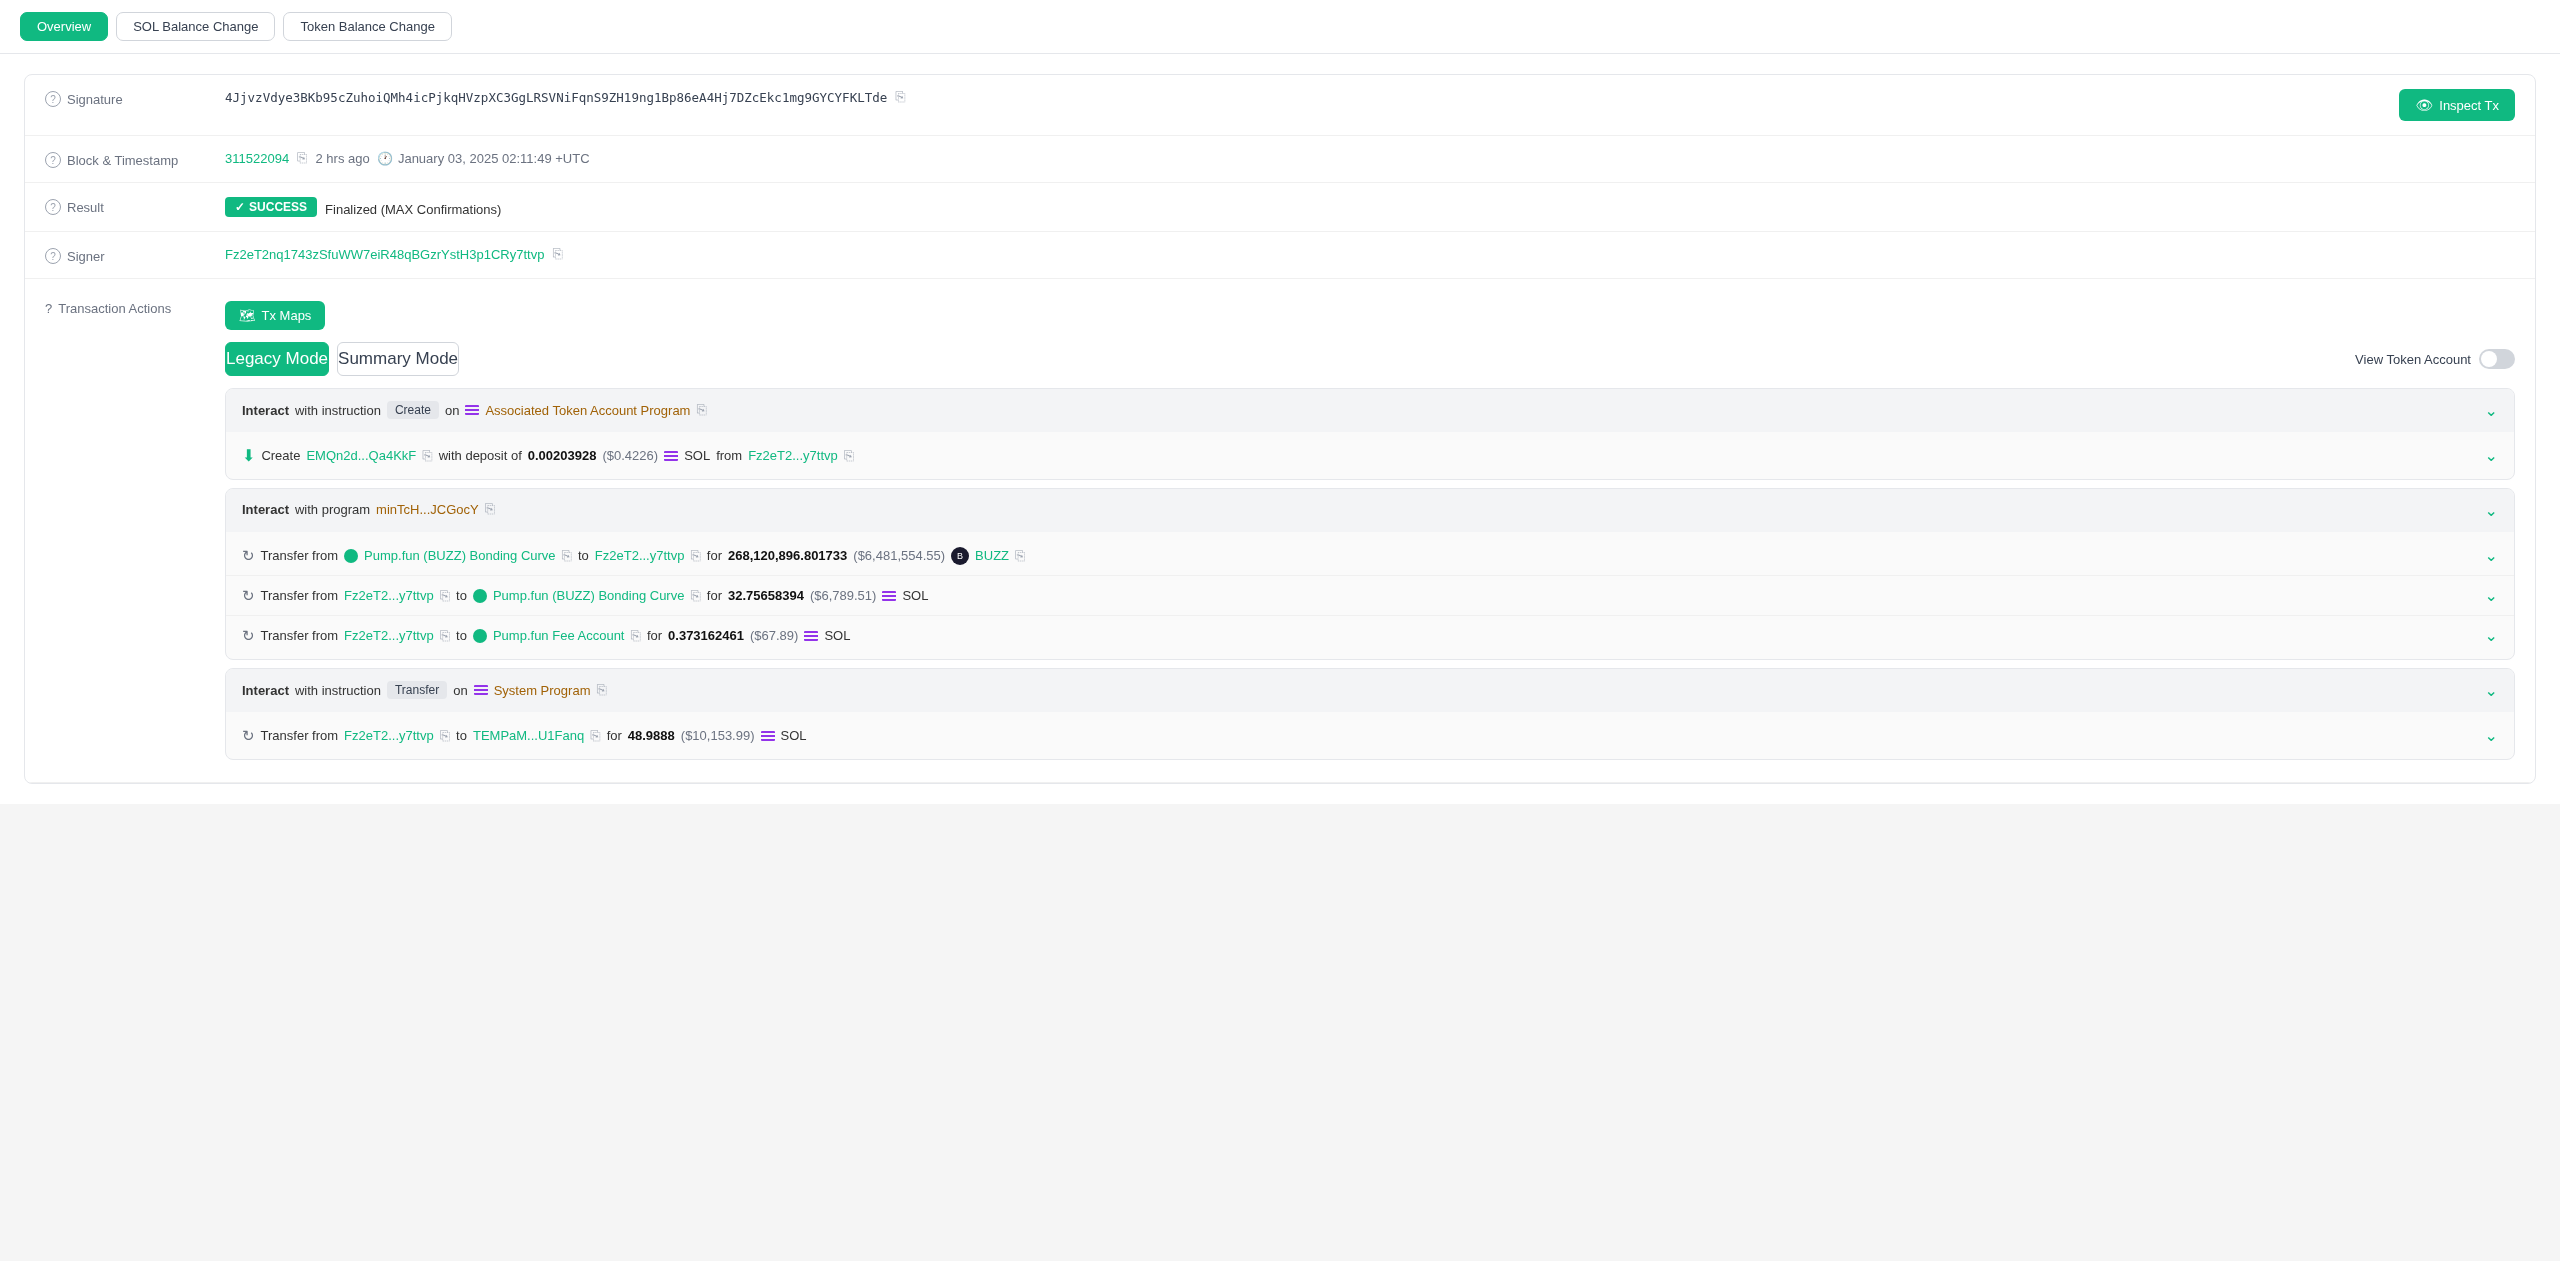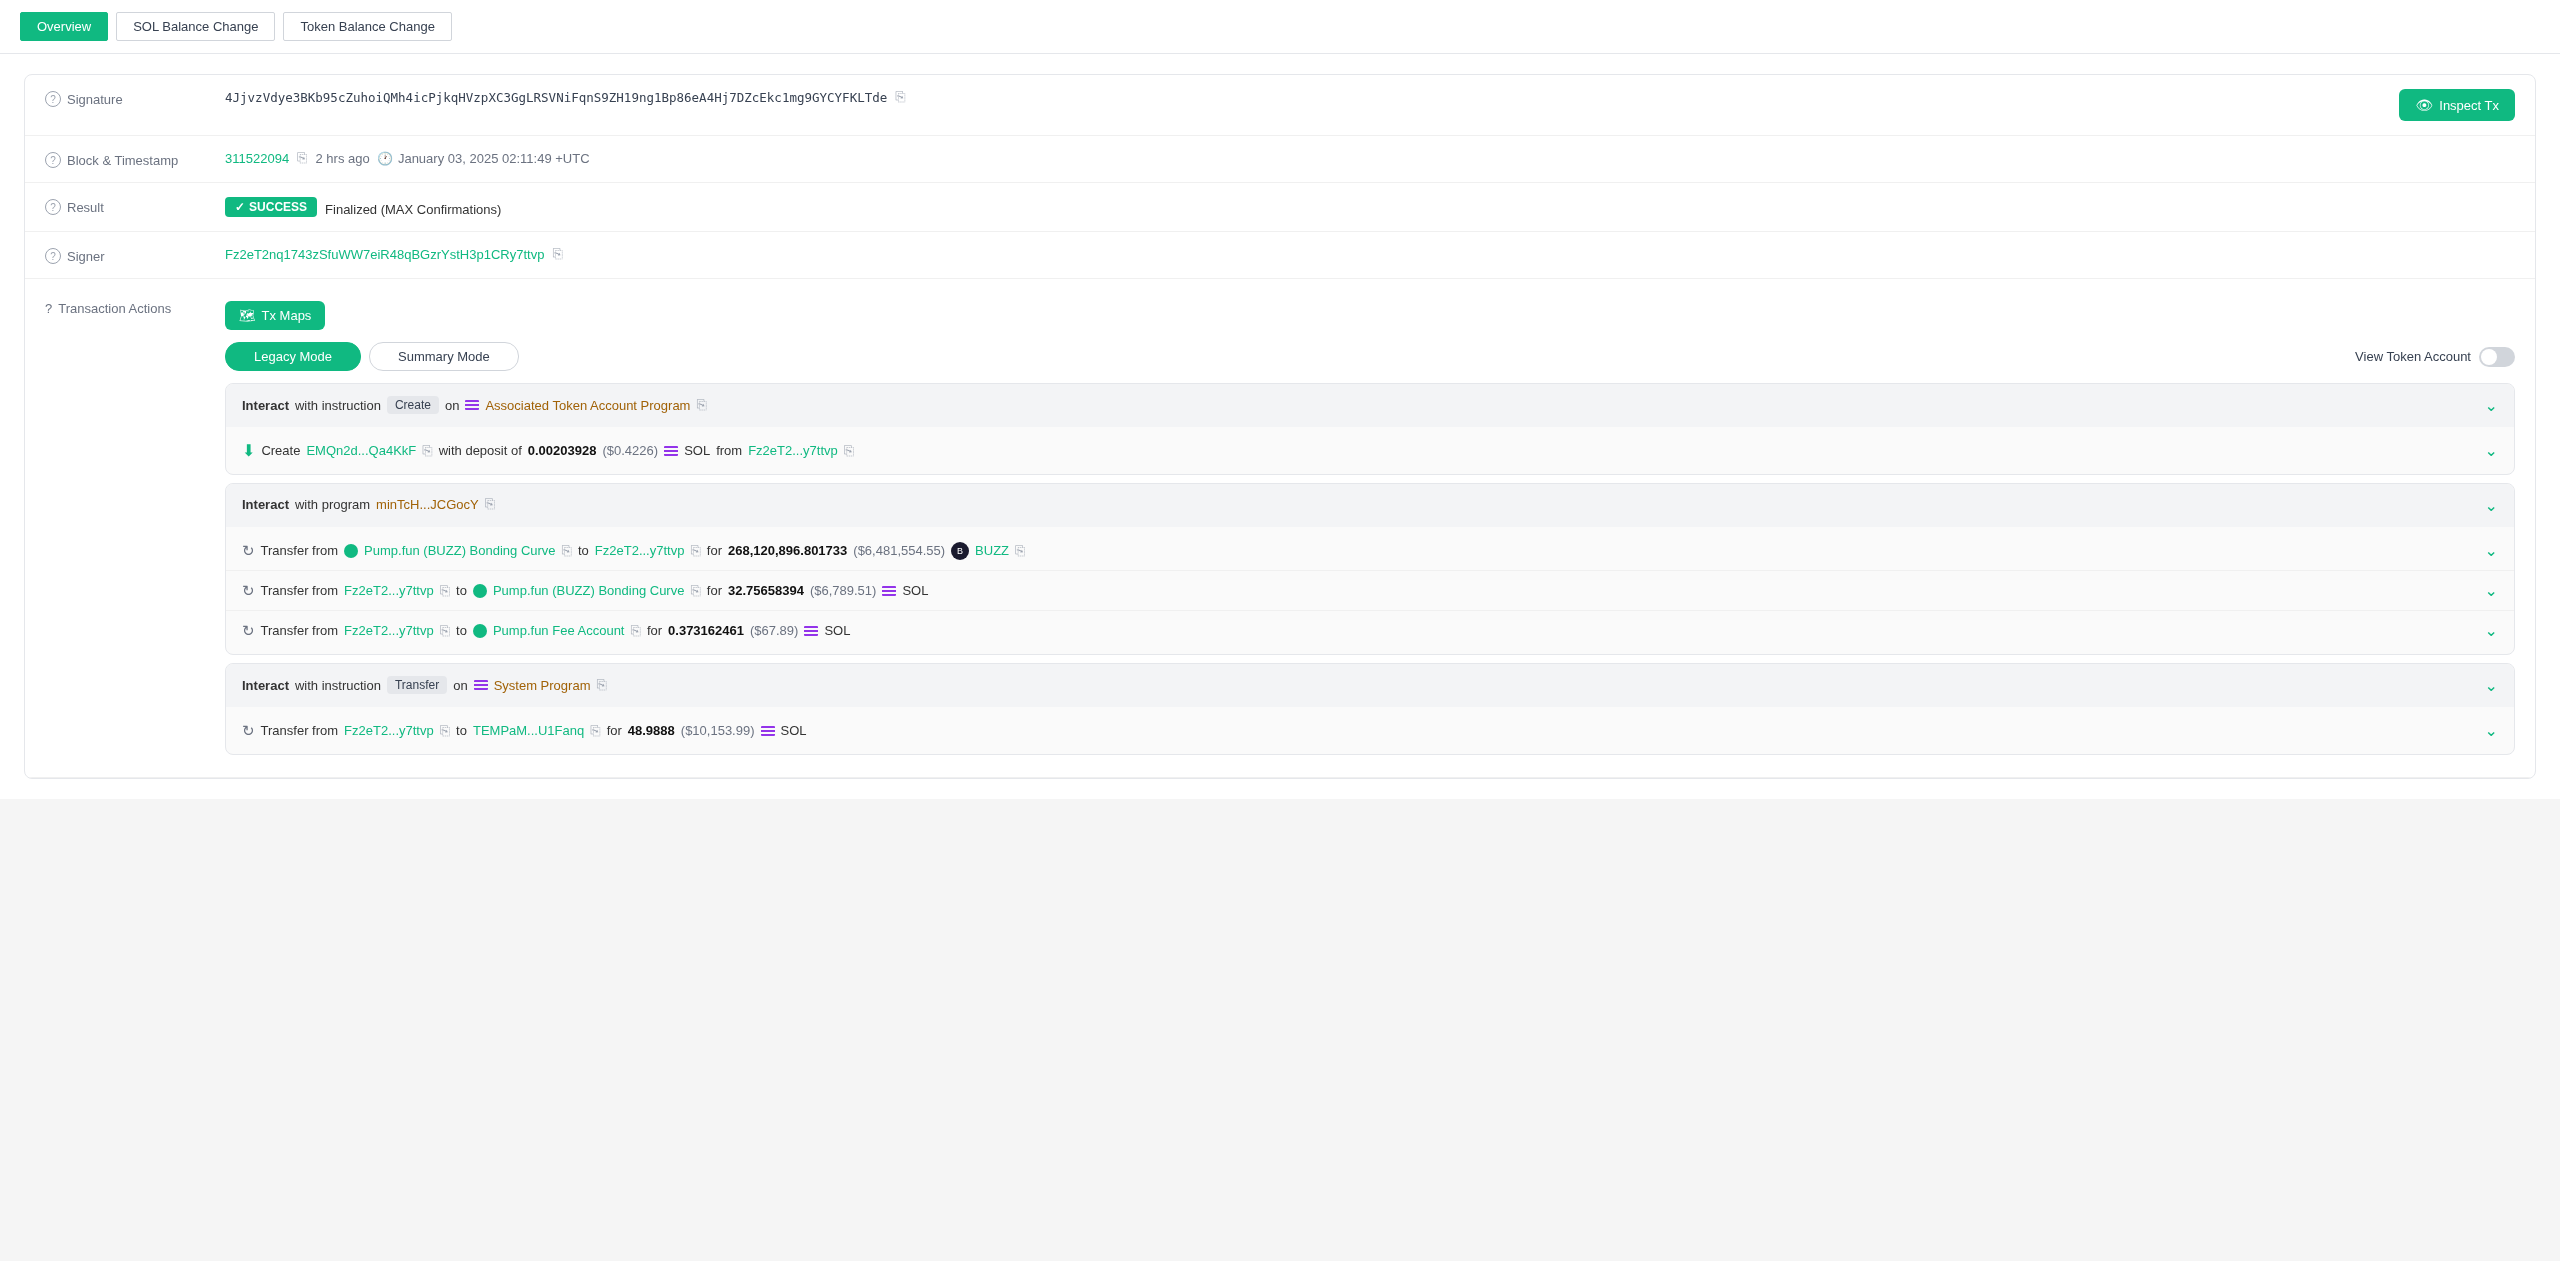--- a/index.html
+++ b/index.html
@@ -13,21 +13,21 @@
     .top-tabs {
       display: flex;
       gap: 8px;
       padding: 12px 20px;
       background: #fff;
       border-bottom: 1px solid #e5e7eb;
     }
 
     .tab-btn {
       padding: 6px 16px;
-      border-radius: 2px;
+      border-radius: 7px;
       border: 1px solid #d1d5db;
       background: #fff;
       cursor: pointer;
       font-size: 13px;
       color: #374151;
     }
 
     .tab-btn.active {
       background: #10b981;
       color: #fff;
@@ -180,26 +180,26 @@
       font-size: 13px;
       min-width: 160px;
       padding-top: 8px;
     }
 
     .actions-right {
       flex: 1;
     }
 
     .mode-tab {
-      padding: 6px 28px;
-      border-radius: 14px;
+      padding: 6px 0;
+      border-radius: 6px;
       border: 1px solid #d1d5db;
       background: #fff;
       cursor: pointer;
-      font-size: 13px;
+      font-size: 17px;
       color: #374151;
     }
 
     .mode-tab.active {
       background: #10b981;
       color: #fff;
       border-color: #10b981;
     }
 
     .toggle {

